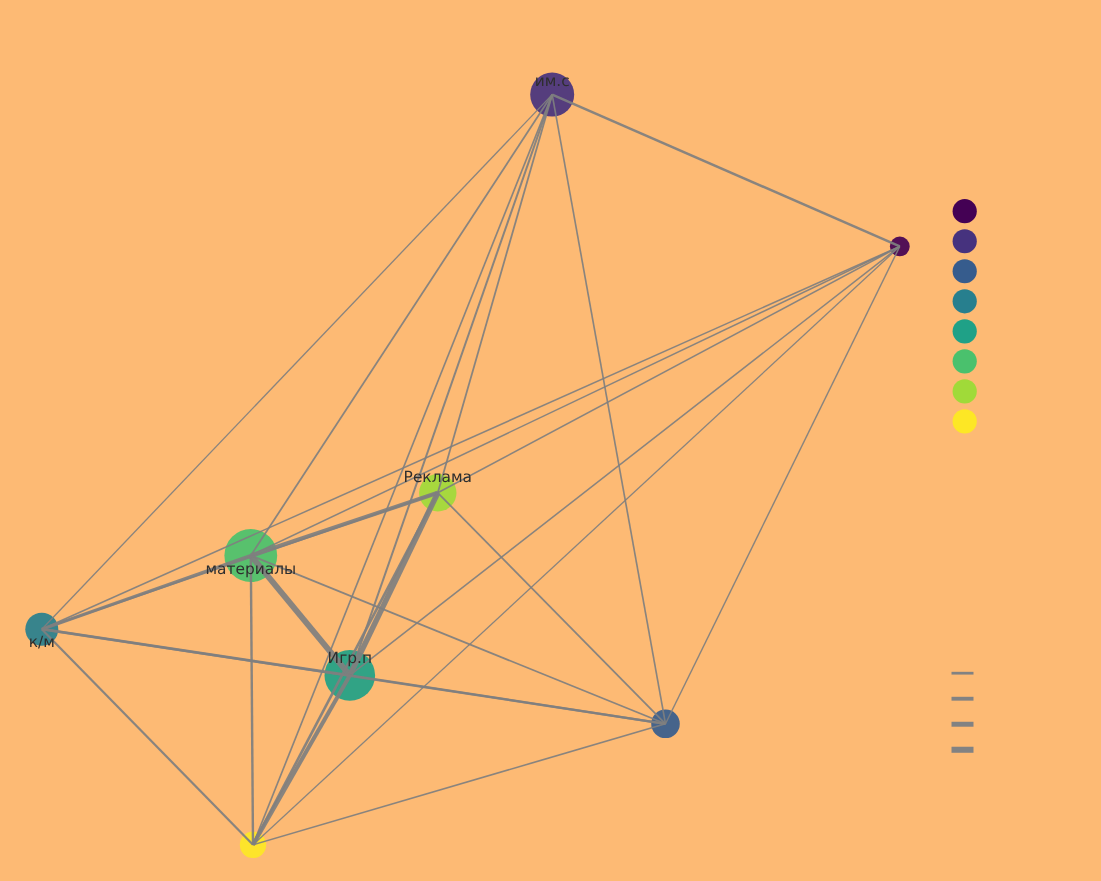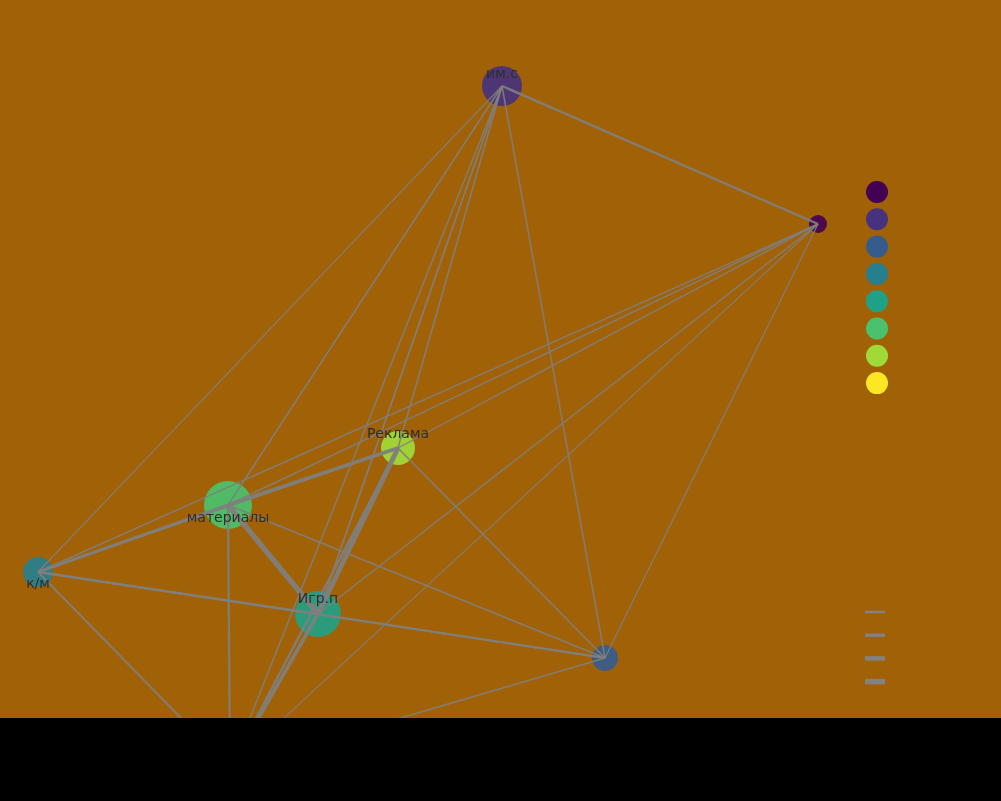--- a/index.html
+++ b/index.html
@@ -3,22 +3,22 @@
 <meta charset="utf-8">
 <style>
   html, body {
     margin: 0;
     padding: 0;
     background: #000000;
   }
   #figure-wrap {
     position: relative;
     width: 1001px;
-    height: 718px;
-    background: #a16207;
+    height: 801px;
+    background: #fdba74;
     overflow: hidden;
     font-family: "DejaVu Sans", sans-serif;
   }
   svg text {
     font-family: "DejaVu Sans", sans-serif;
   }
 </style>
 </head>
 <body>
 

